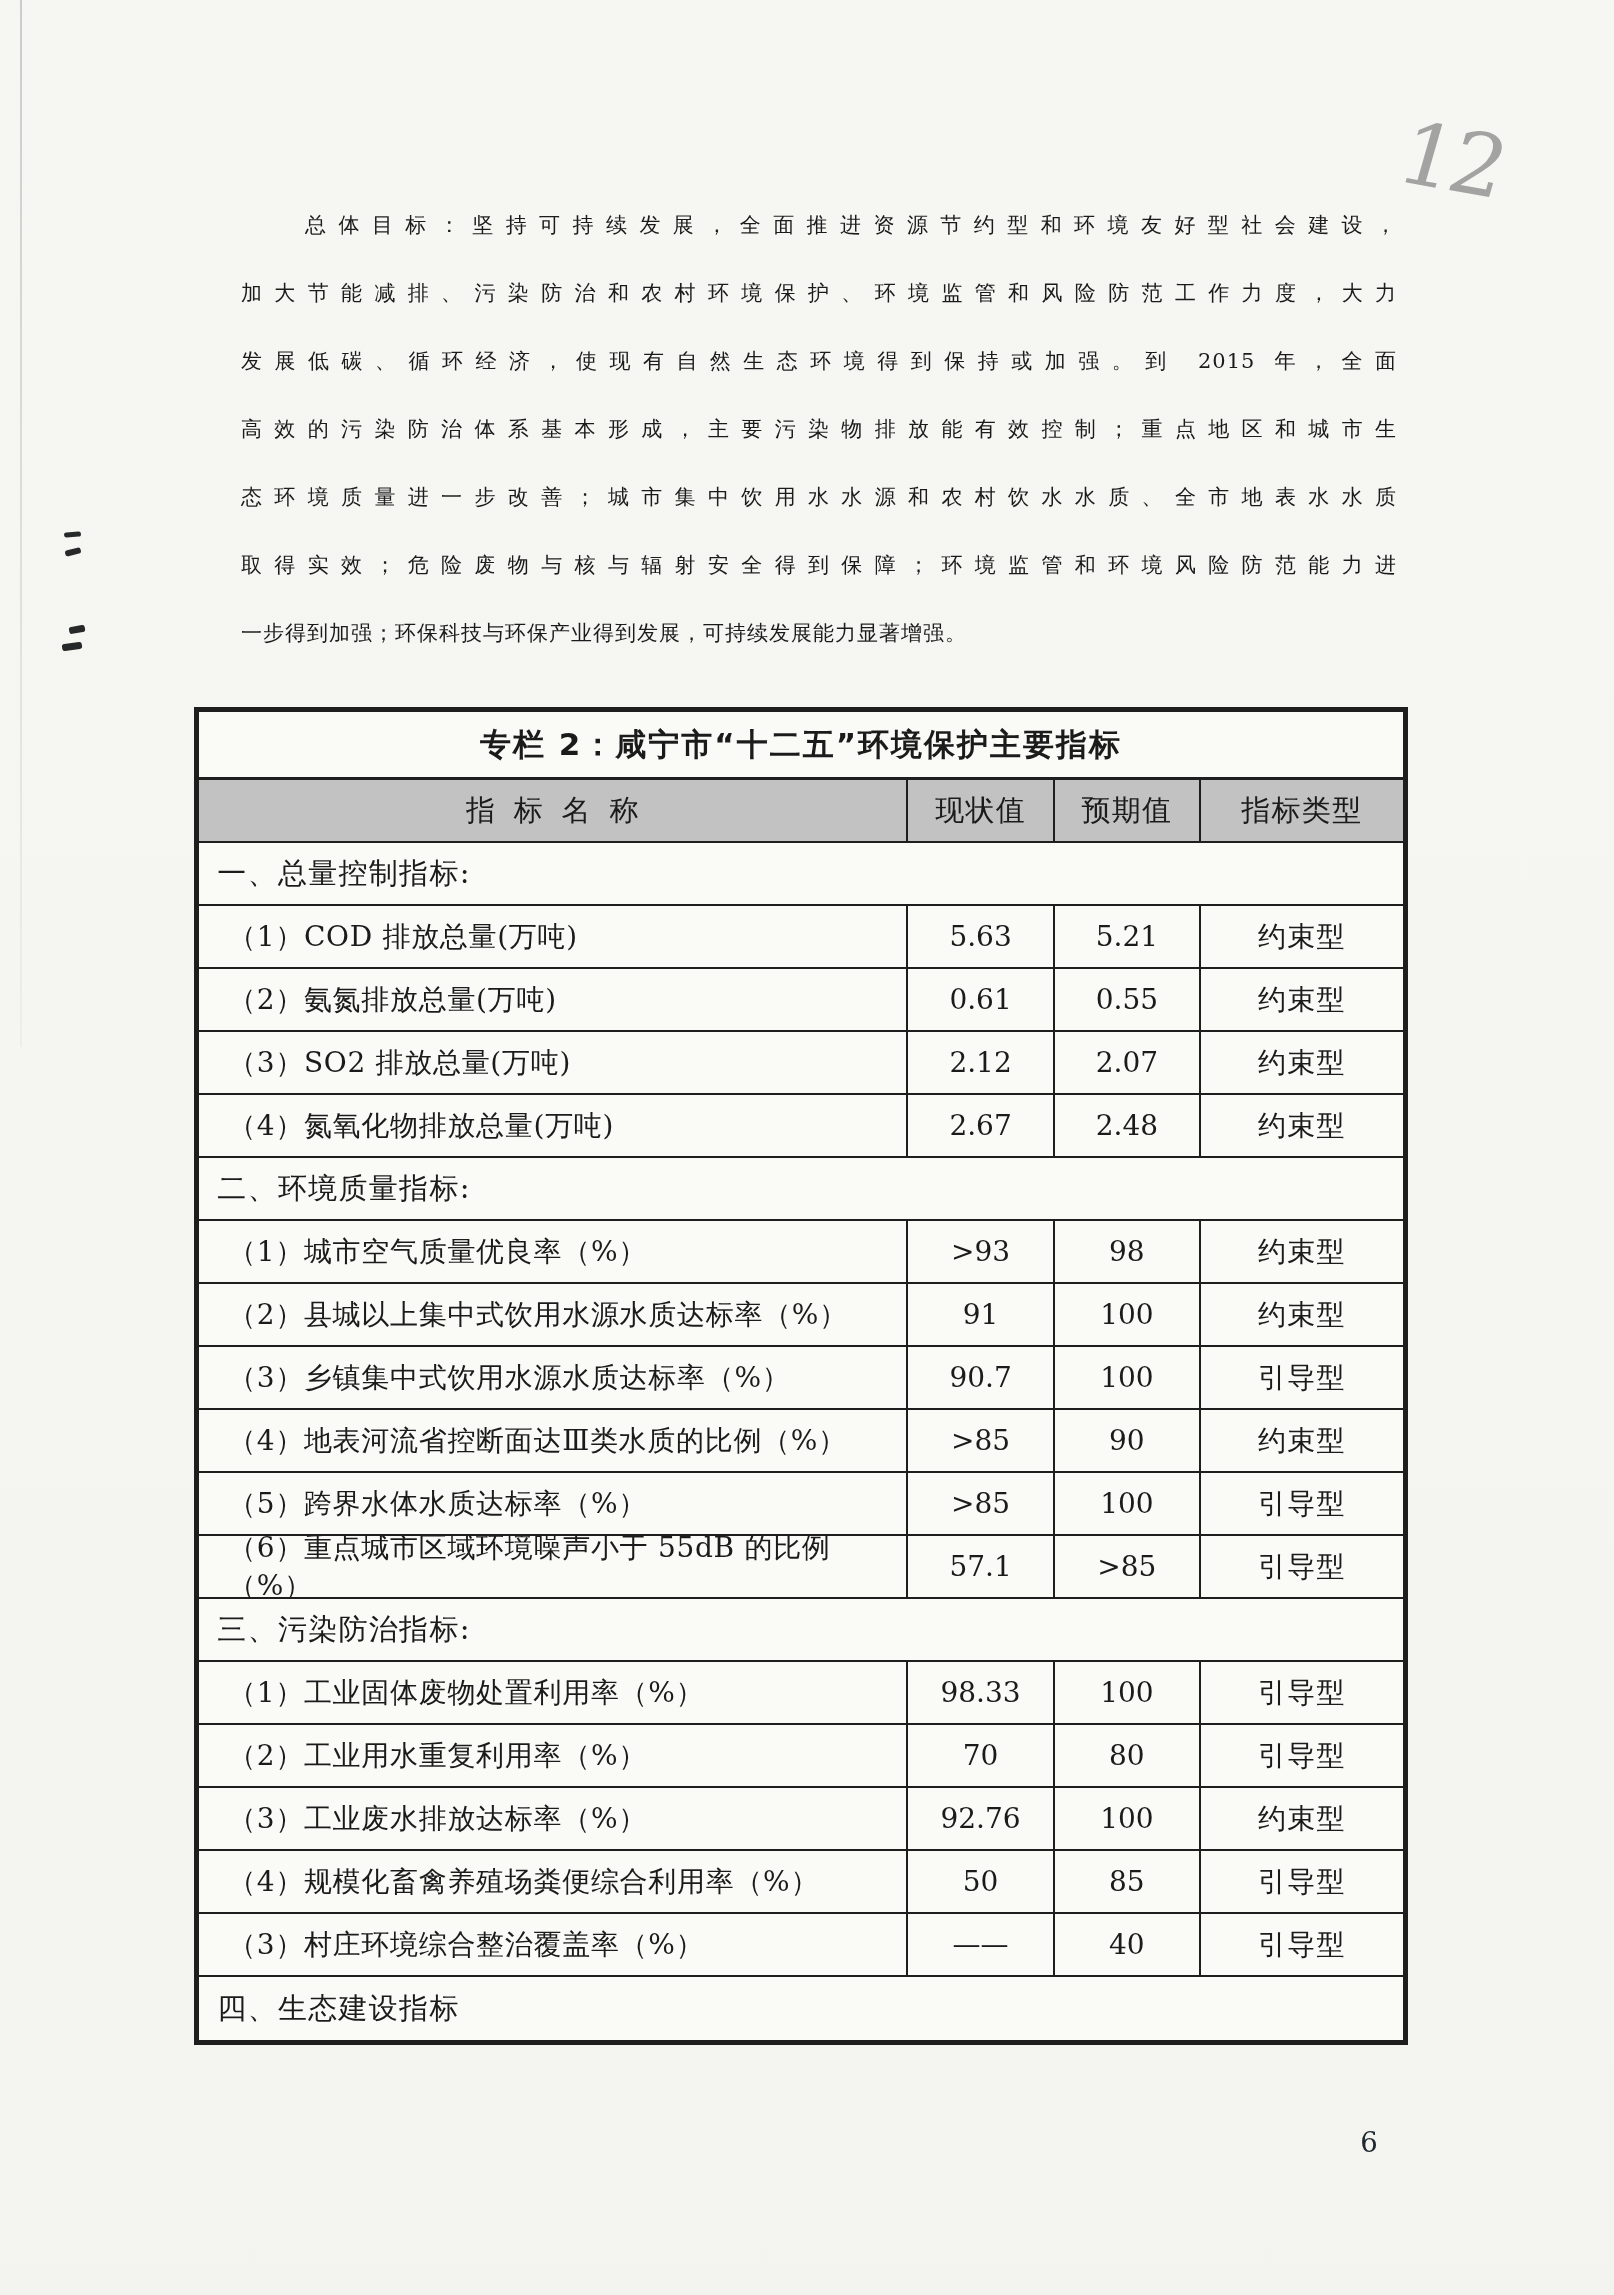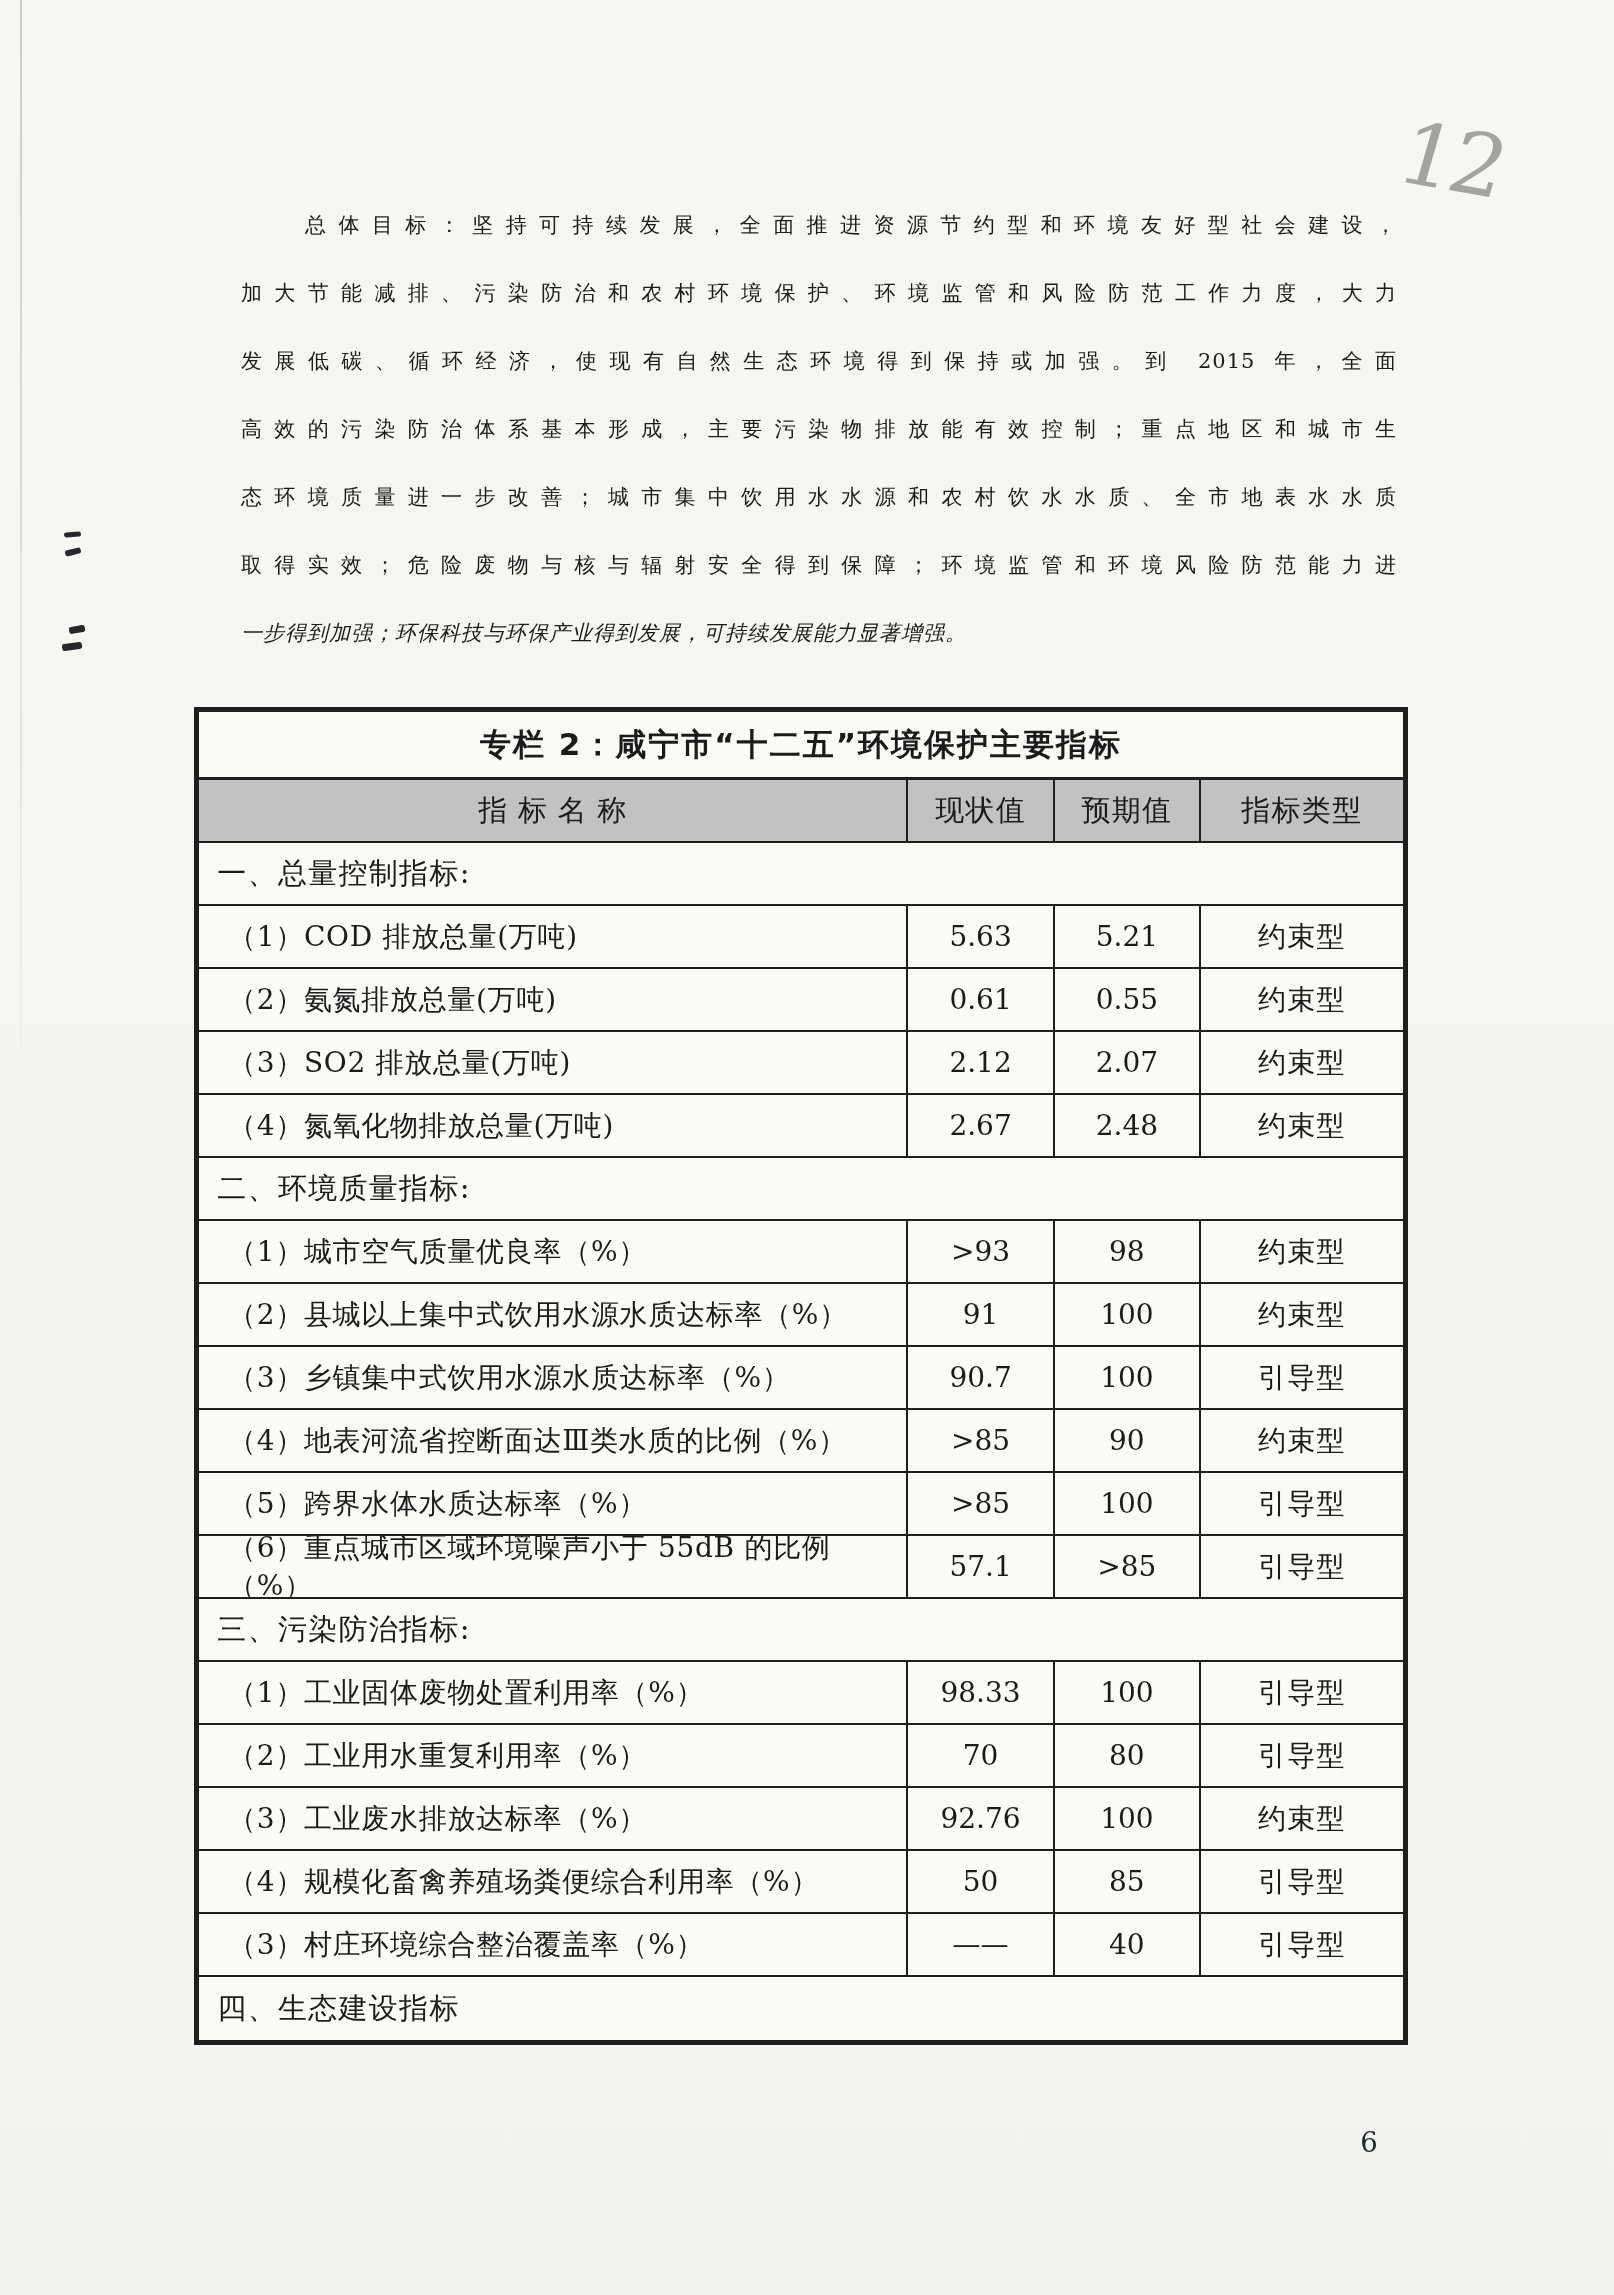--- a/index.html
+++ b/index.html
@@ -37,21 +37,21 @@
   
   .paragraph{
     position:absolute;left:241px;top:191px;width:1156px;
     font-size:21px;letter-spacing:1px;
   }
   .para-line{
     height:68px;line-height:68px;white-space:nowrap;
     text-align:justify;text-align-last:justify;
   }
   .para-line.first{text-indent:64px;}
-  .para-line.last{text-align-last:left;font-style:italic;}
+  .para-line.last{text-align-last:left;}
 
   
   .box-table{
     position:absolute;left:194px;top:707px;width:1214px;
     box-sizing:border-box;border:5.9px solid var(--ink,#1e1e1e);
     background:#fafaf7;
   }
   .t-title{
     height:68px;box-sizing:border-box;
     border-bottom:3.3px solid var(--ink,#1e1e1e);
@@ -75,21 +75,21 @@
     align-items:center;padding-left:18.3px;font-size:29px;letter-spacing:1.3px;
   }
   .t-cell{
     display:flex;align-items:center;box-sizing:border-box;overflow:hidden;
   }
   .c-name{width:58.9%;padding-left:29px;justify-content:flex-start;
     border-right:2px solid var(--ink,#1e1e1e);letter-spacing:0.7px;}
   .c-cur{width:12.2%;justify-content:center;border-right:2px solid var(--ink,#1e1e1e);}
   .c-exp{width:12.1%;justify-content:center;border-right:2px solid var(--ink,#1e1e1e);}
   .c-type{flex:1;justify-content:center;letter-spacing:1.3px;}
-  .t-header .t-cell{justify-content:center;padding-left:0;}
+  .t-header .t-cell{justify-content:center;padding-left:0;font-family:Liberation Mono, monospace;}
 
   .page-number{
     position:absolute;left:1343px;top:2126px;width:52px;
     text-align:center;font-size:27.5px;color:#202830;
   }
 </style>
 </head>
 <body>
 
 <div class="page">

